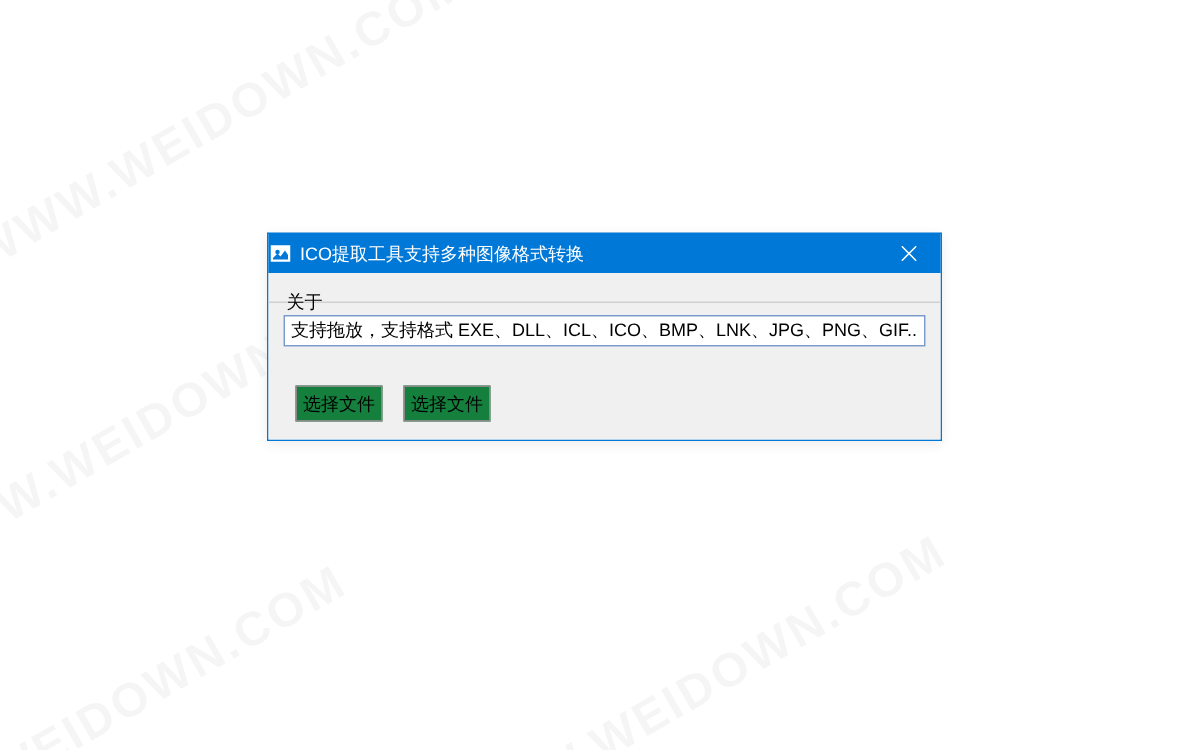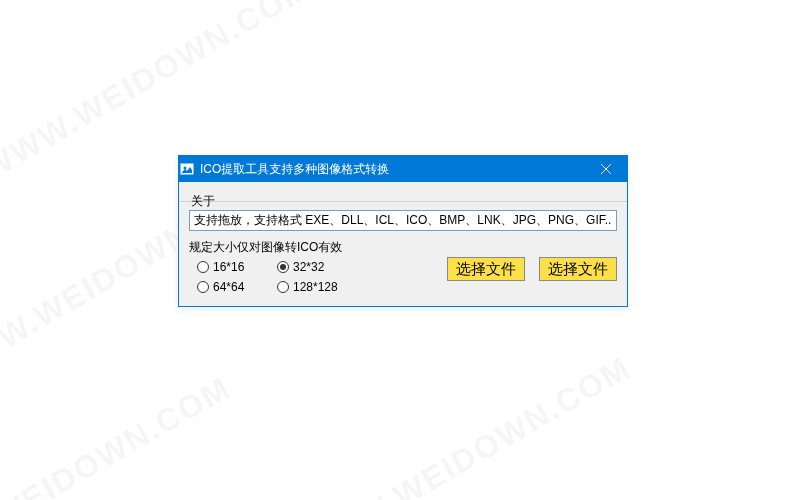--- a/index.html
+++ b/index.html
@@ -144,25 +144,25 @@
       flex-direction: column;
       gap: 6px;
       margin-left: 8px;
       margin-top: 18px;
     }
     .btn-row {
       display: flex;
       gap: 14px;
     }
     .btn {
-      width: 78px;
+      width: 58px;
       height: 24px;
       border: 1px solid #888;
-      background: #fde047;
-      font-size: 15px;
+      background: #15803d;
+      font-size: 12px;
       cursor: pointer;
       display: flex;
       align-items: center;
       justify-content: center;
       font-family: "Microsoft YaHei", SimSun, sans-serif;
     }
   </style>
 </head>
 <body>
 
@@ -190,41 +190,20 @@
   </div>
 
   <div class="menubar">
     <div class="menu-item">关于</div>
   </div>
 
   <div class="content">
     <input type="text" class="hint-input" readonly="" value="支持拖放，支持格式 EXE、DLL、ICL、ICO、BMP、LNK、JPG、PNG、GIF..." style="">
 
     <div class="row">
-      <div class="size-group">
-        <span class="size-label">规定大小仅对图像转ICO有效</span>
-        <div class="radio-grid">
-          <div class="radio-item">
-            <span class="radio-circle"></span>
-            <span>16*16</span>
-          </div>
-          <div class="radio-item">
-            <span class="radio-circle selected"></span>
-            <span>32*32</span>
-          </div>
-          <div class="radio-item">
-            <span class="radio-circle"></span>
-            <span>64*64</span>
-          </div>
-          <div class="radio-item">
-            <span class="radio-circle"></span>
-            <span>128*128</span>
-          </div>
-        </div>
-      </div>
 
       <div class="buttons">
         <div class="btn-row">
           <button class="btn">选择文件</button>
           <button class="btn">选择文件</button>
         </div>
       </div>
     </div>
   </div>
 </div>

